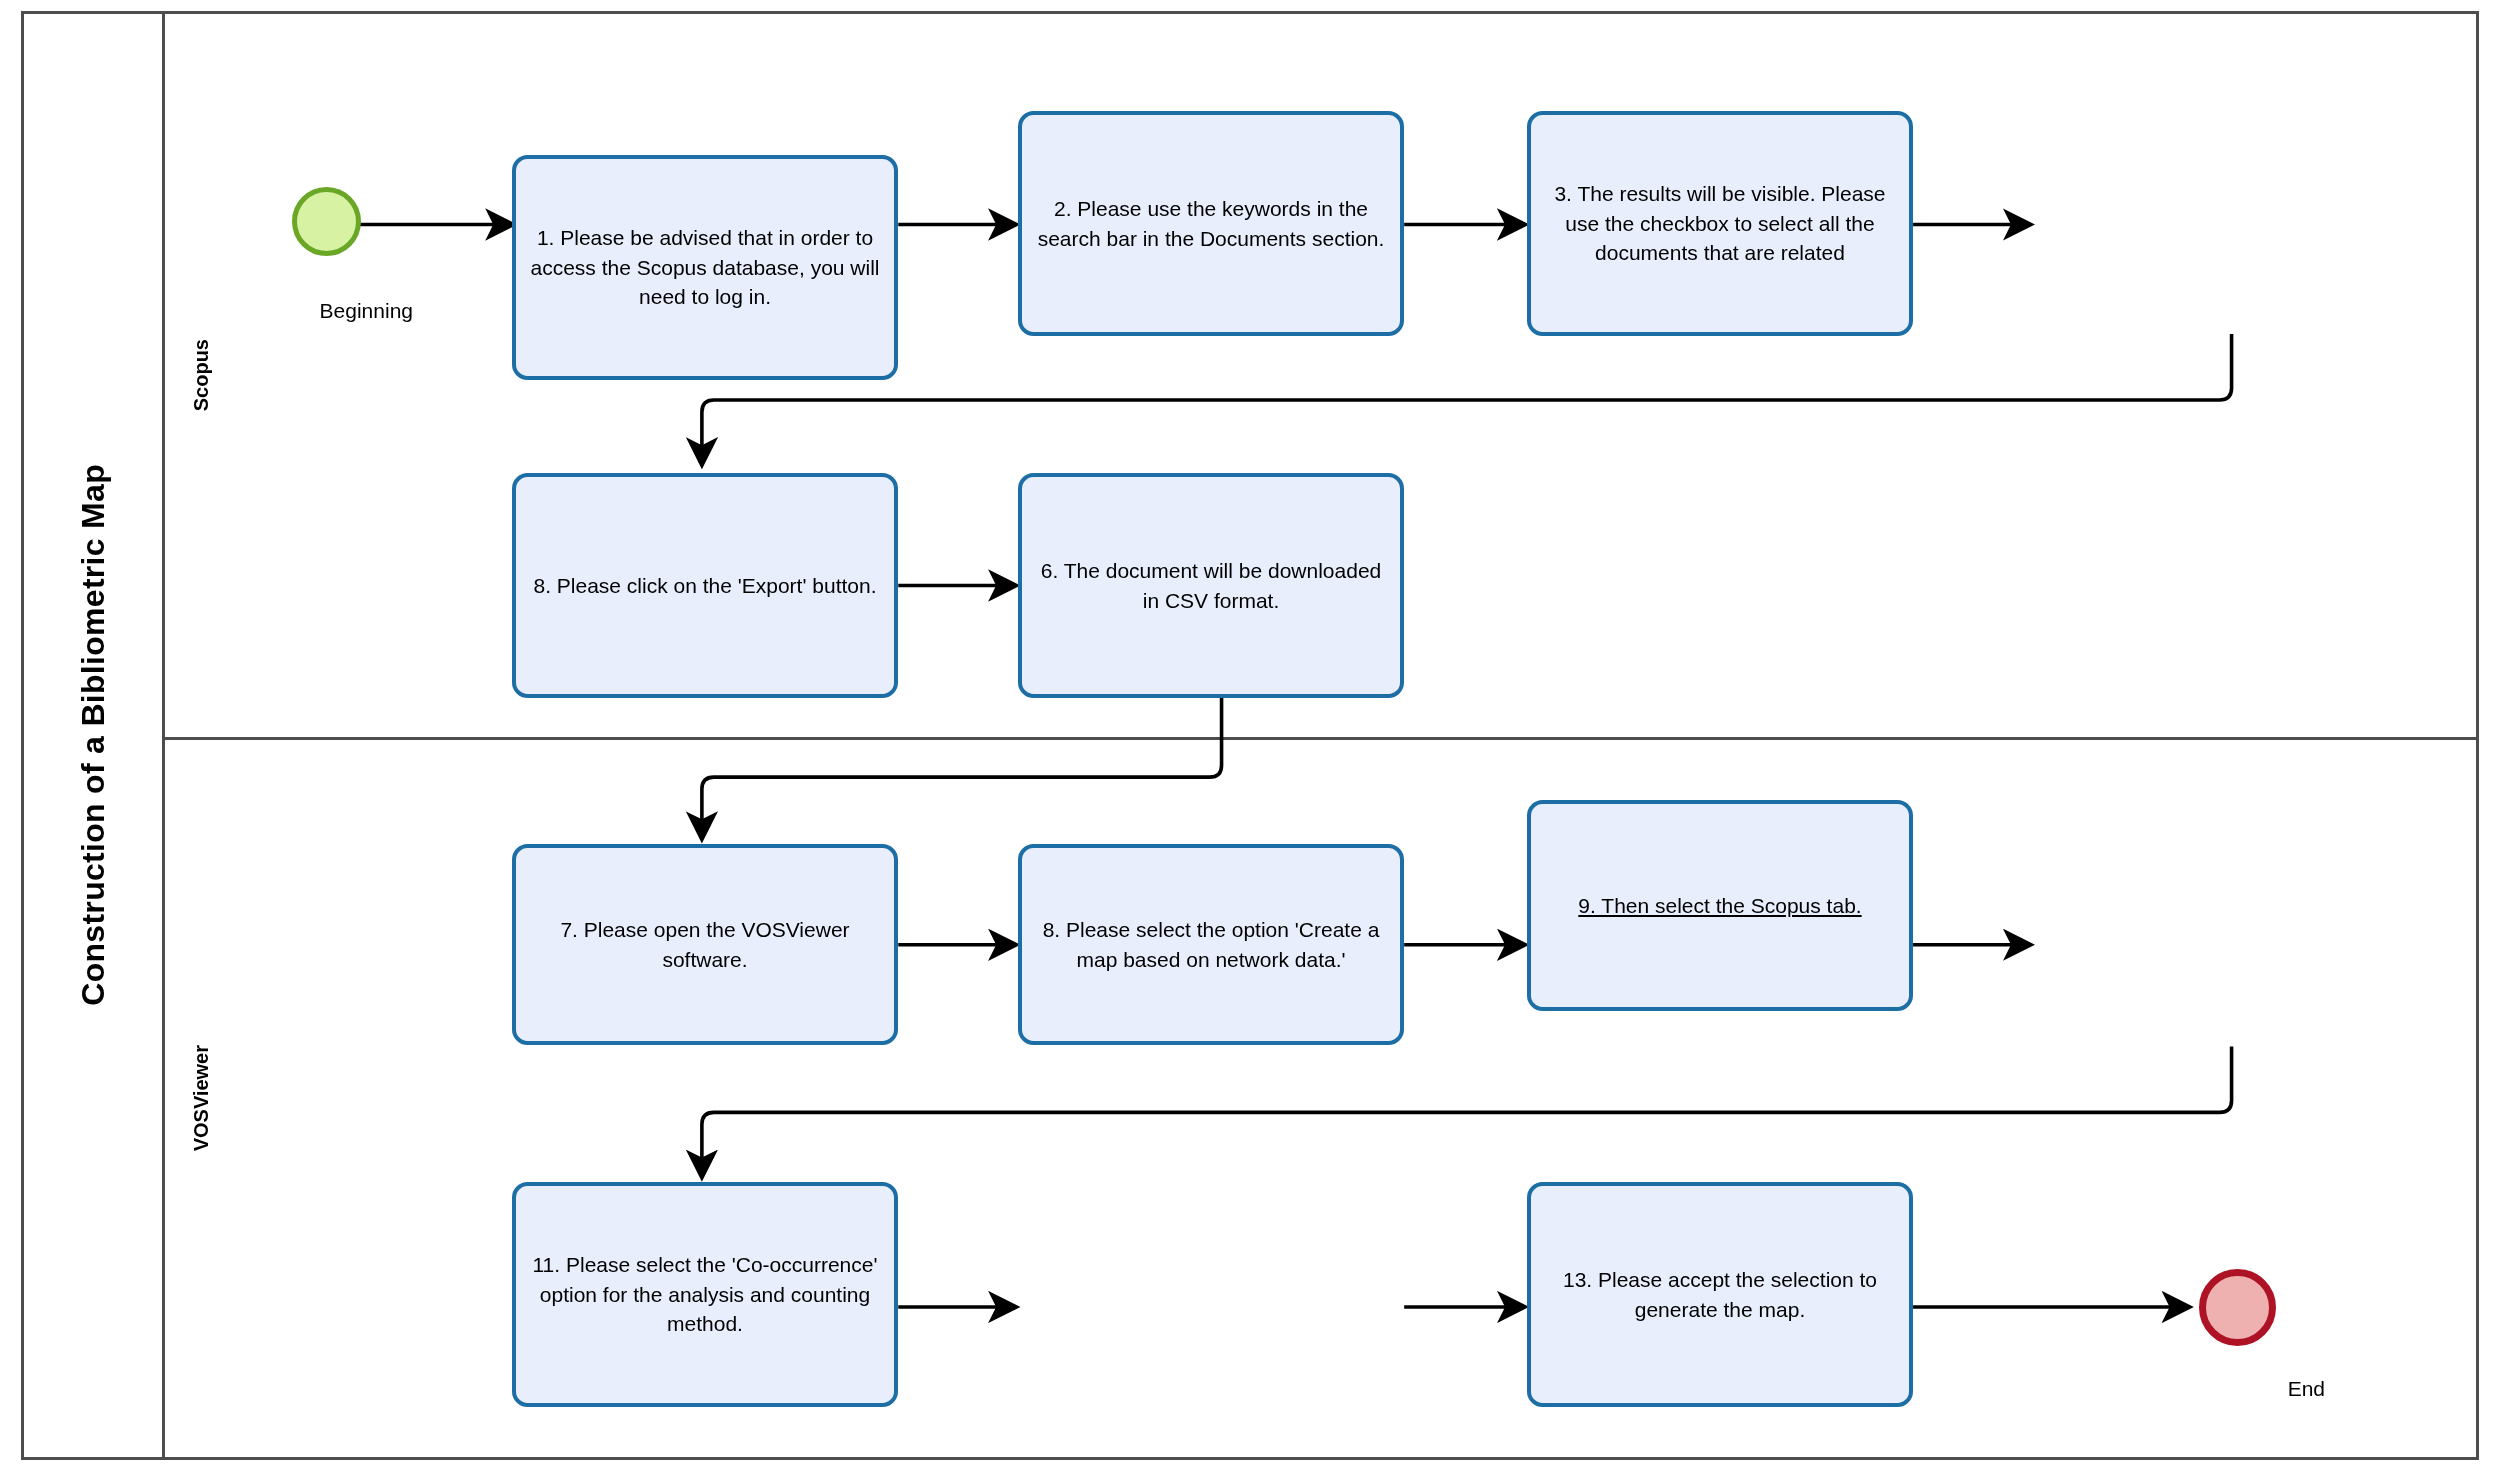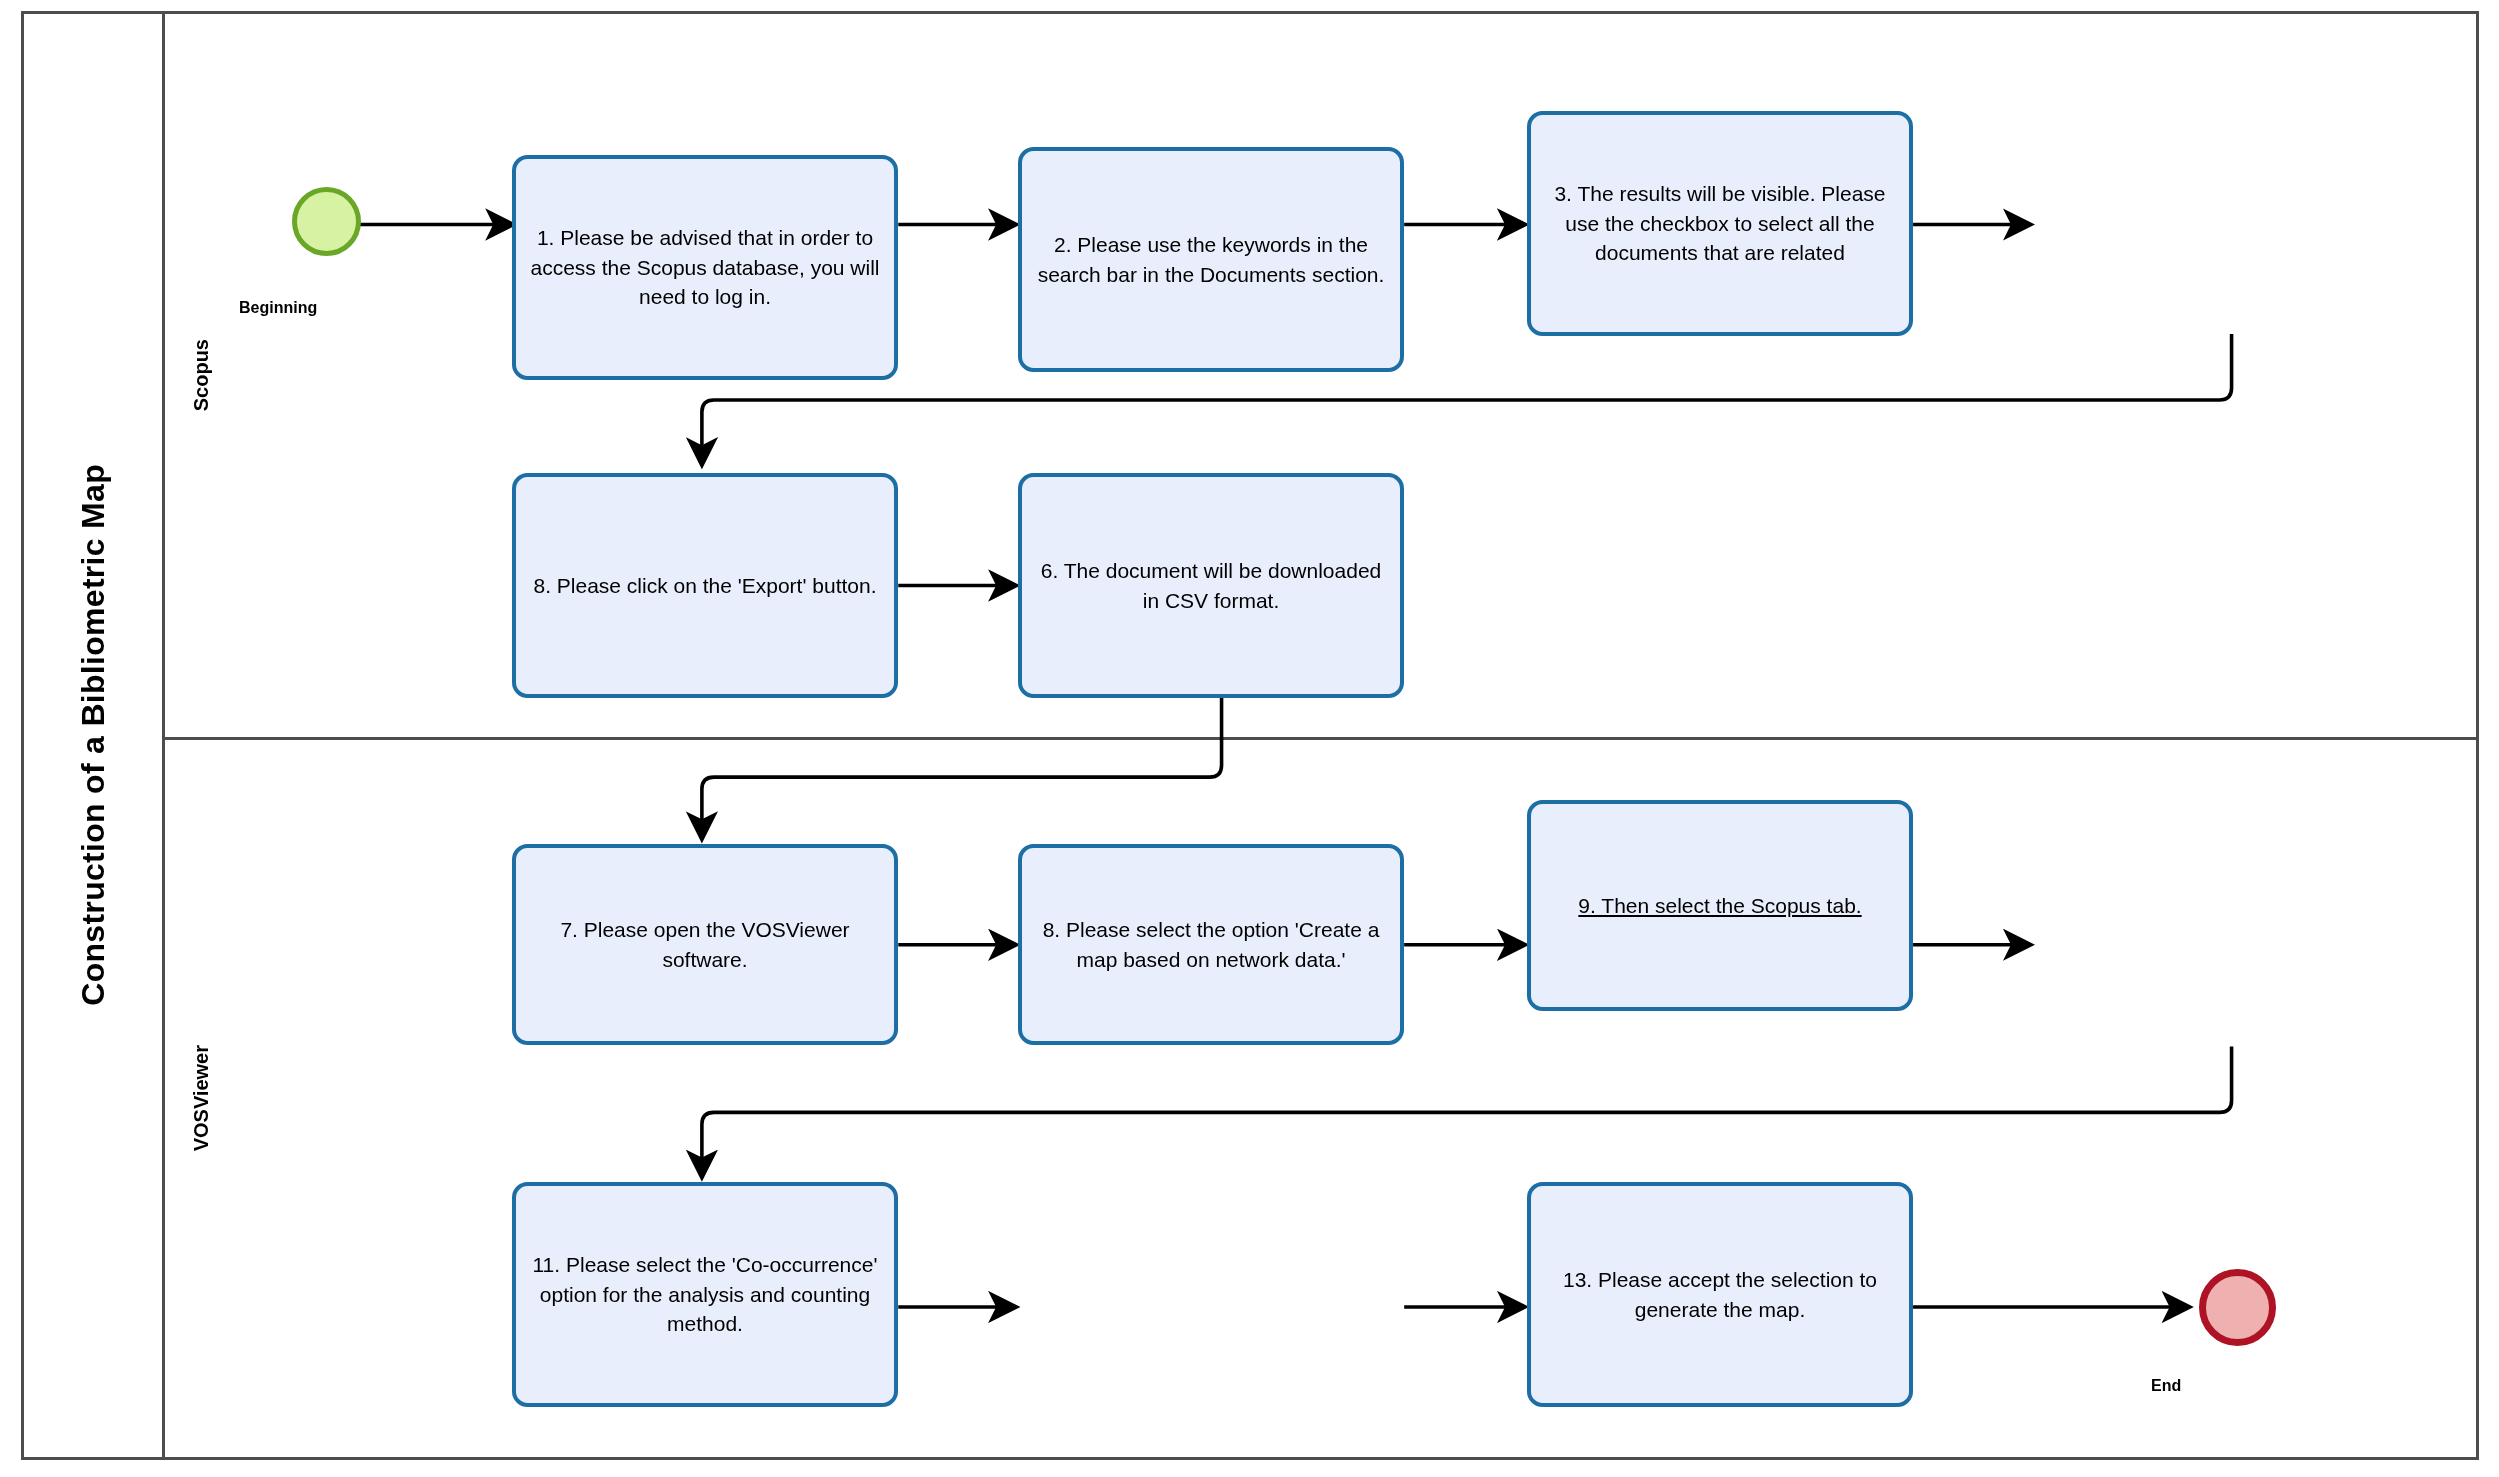--- a/index.html
+++ b/index.html
@@ -100,25 +100,24 @@
   .event.start {
     background: #d8f2a4;
     border: 5.4px solid #6aa727;
   }
   .event.end {
     background: #efb0b0;
     border: 7.8px solid #ad1225;
   }
   .event-label {
     position: absolute;
-    text-align: left;
-    font-size: 16px;
+    text-align: right;
+    font-size: 21px;
     color: #000000;
     white-space: nowrap;
-    font-weight: bold;
   }
 
   
   .edges {
     position: absolute;
     left: 0;
     top: 0;
     width: 2500px;
     height: 1477px;
     pointer-events: none;
@@ -179,21 +178,21 @@
     <path d="M 2345 2183 L 2545 2183" fill="none" stroke="#000" stroke-width="6" marker-end="url(#arw)"></path>
 
     <path d="M 3195 2183 L 3655 2183" fill="none" stroke="#000" stroke-width="6" marker-end="url(#arw)"></path>
   </svg>
 
   <div class="event start" style="left:292px; top:187px; width:69px; height:69px;"></div>
   <div class="event-label" style="left:239px; top:299px; width:174px;">Beginning</div>
 
   <div class="task" style="left:512px; top:111px; width:386px; height:225px;margin-top:44px;">1. Please be advised that in order to access the Scopus database, you will need to log in.</div>
 
-  <div class="task" style="left:1018px; top:111px; width:386px; height:225px;margin-top:36px;">2. Please use the keywords in the search bar in the Documents section.</div>
+  <div class="task" style="left:1018px; top:111px; width:386px; height:225px;">2. Please use the keywords in the search bar in the Documents section.</div>
 
   <div class="task" style="left:1527px; top:111px; width:386px; height:225px;">3. The results will be visible. Please use the checkbox to select all the documents that are related</div>
 
 
   <div class="task" style="left:512px; top:473px; width:386px; height:225px;">8. Please click on the 'Export' button.</div>
 
   <div class="task" style="left:1018px; top:473px; width:386px; height:225px;">6. The document will be downloaded in CSV format.</div>
 
   <div class="task" style="left:512px; top:844px; width:386px; height:201px;">7. Please open the VOSViewer software.</div>
 

